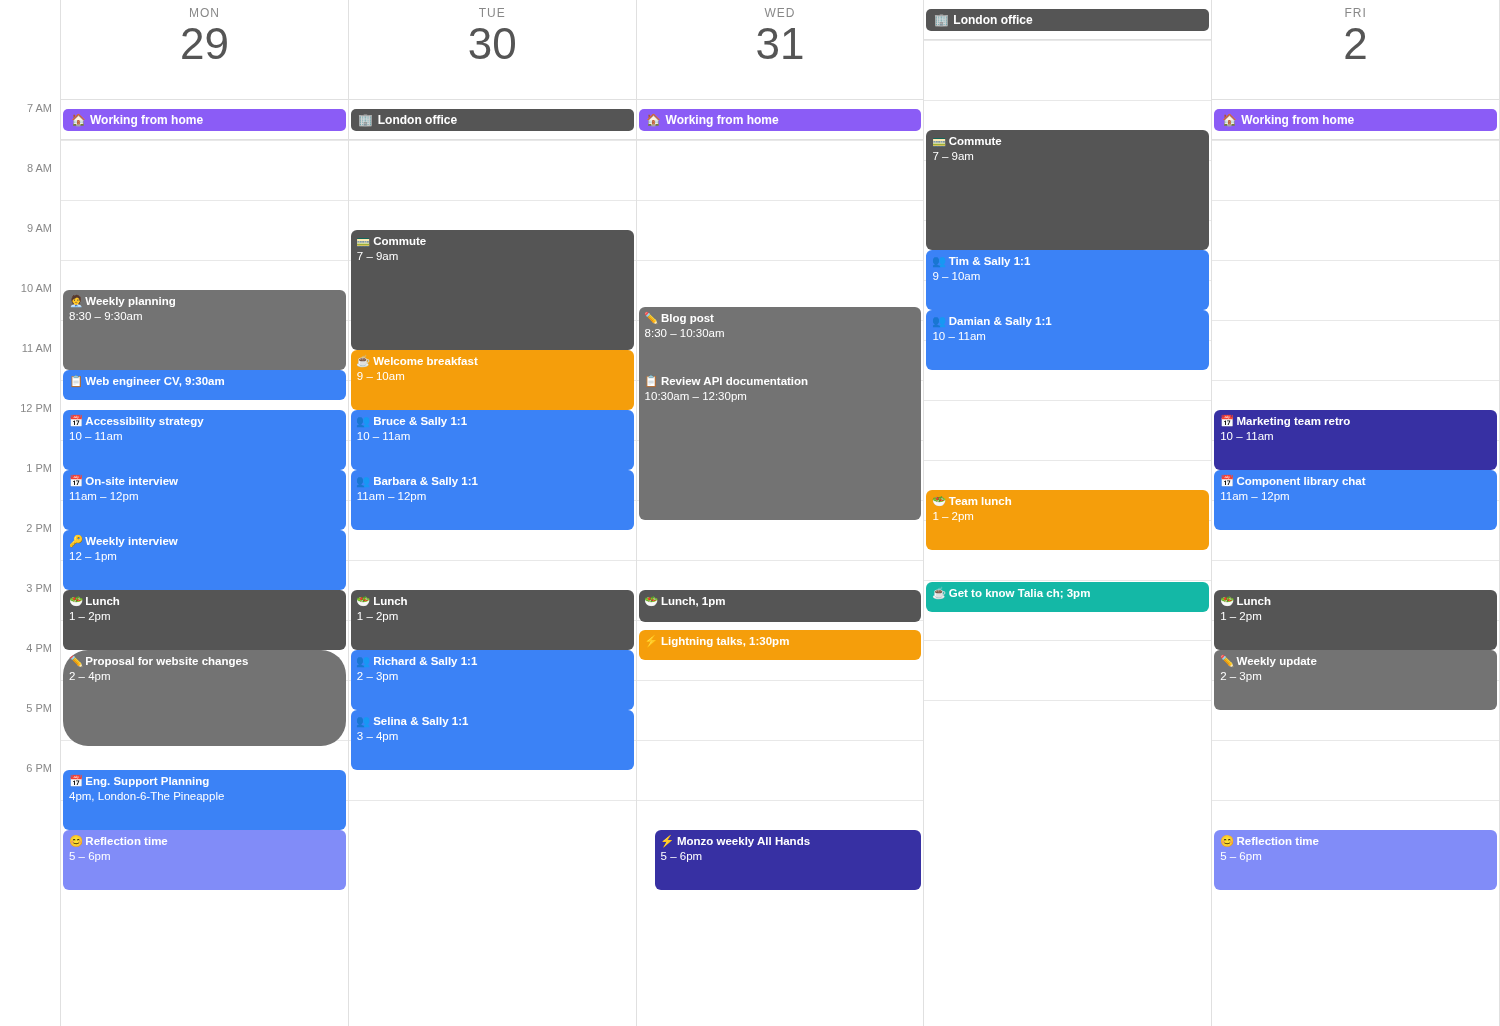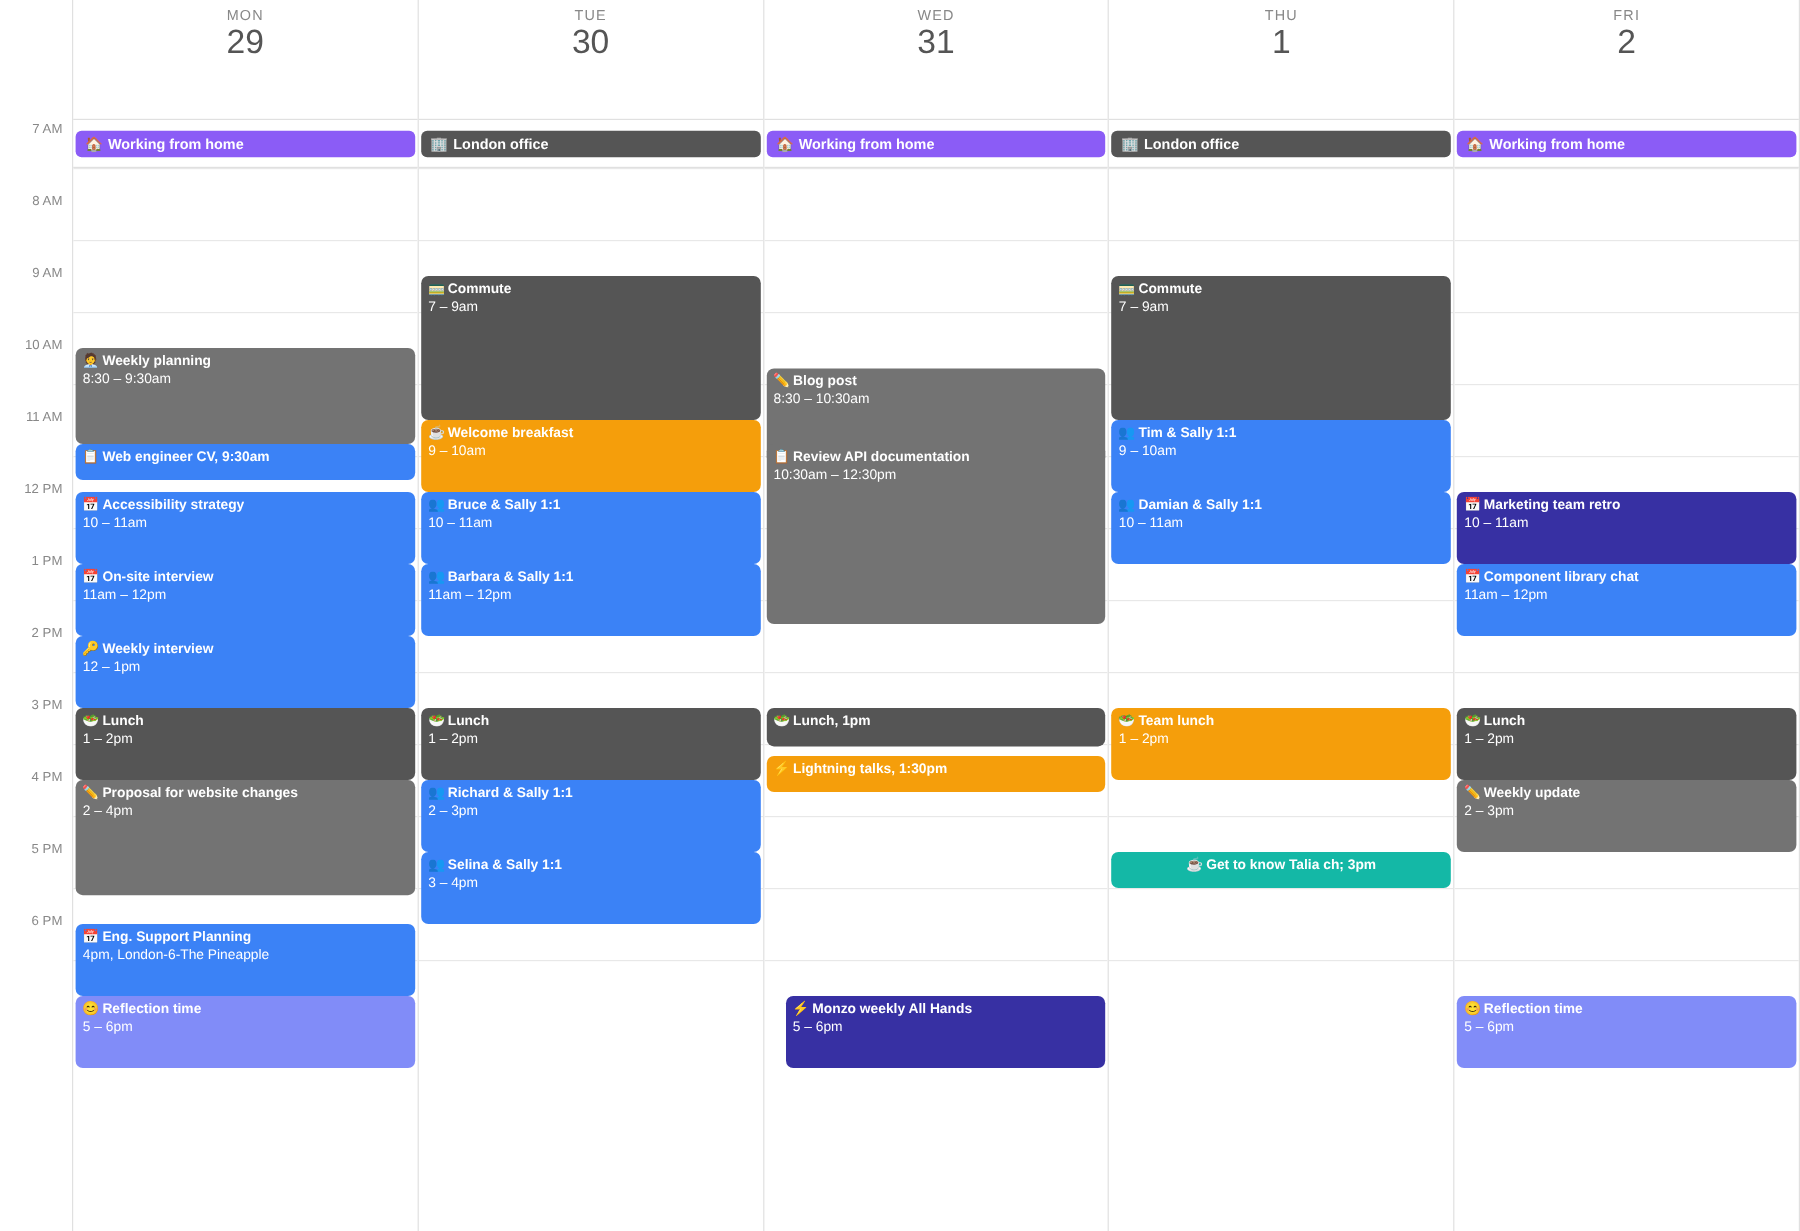--- a/index.html
+++ b/index.html
@@ -51,21 +51,21 @@
       padding-top: 6px;
       border-bottom: 1px solid #e0e0e0;
     }
     .day-name {
       font-size: 12px;
       color: #888;
       text-transform: uppercase;
       letter-spacing: 1px;
     }
     .day-number {
-      font-size: 28px;
+      font-size: 44px;
       color: #555;
       line-height: 1.1;
     }
 
     .day-body {
       flex: 1;
       position: relative;
       overflow: hidden;
     }
 
@@ -182,21 +182,21 @@
           <div class="hour-line" style="top: 480px;"></div>
           <div class="hour-line" style="top: 540px;"></div>
           <div class="hour-line" style="top: 600px;"></div>
           <div class="hour-line" style="top: 660px;"></div>
           <div class="event-block bg-green" style="top: 150px; height: 80px;"><span class="event-icon">🧑‍💼</span><span class="event-title">Weekly planning</span><span class="event-time">8:30 – 9:30am</span></div>
           <div class="event-block bg-blue" style="top: 230px; height: 30px;"><span class="event-icon">📋</span><span class="event-title">Web engineer CV, 9:30am</span></div>
           <div class="event-block bg-blue" style="top: 270px; height: 60px;"><span class="event-icon">📅</span><span class="event-title">Accessibility strategy</span><span class="event-time">10 – 11am</span></div>
           <div class="event-block bg-blue" style="top: 330px; height: 60px;"><span class="event-icon">📅</span><span class="event-title">On-site interview</span><span class="event-time">11am – 12pm</span></div>
           <div class="event-block bg-blue" style="top: 390px; height: 60px;"><span class="event-icon">🔑</span><span class="event-title">Weekly interview</span><span class="event-time">12 – 1pm</span></div>
           <div class="event-block bg-darkgray" style="top: 450px; height: 60px;"><span class="event-icon">🥗</span><span class="event-title">Lunch</span><span class="event-time">1 – 2pm</span></div>
-          <div class="event-block bg-green" style="top: 510px; height: 96px;"><span class="event-icon">✏️</span><span class="event-title">Proposal for website changes</span><span class="event-time">2 – 4pm</span></div>
+          <div class="event-block bg-green" style="top: 510px; height: 96px; border-radius: 25px;"><span class="event-icon">✏️</span><span class="event-title">Proposal for website changes</span><span class="event-time">2 – 4pm</span></div>
           <div class="event-block bg-blue" style="top: 630px; height: 60px;"><span class="event-icon">📅</span><span class="event-title">Eng. Support Planning</span><span class="event-time">4pm, London-6-The Pineapple</span></div>
           <div class="event-block bg-lavender" style="top: 690px; height: 60px;"><span class="event-icon">😊</span><span class="event-title">Reflection time</span><span class="event-time">5 – 6pm</span></div>
         </div>
       </div>
       <div class="day-col">
         <div class="day-header">
     <span class="day-name">TUE</span>
     <span class="day-number">30</span>
   </div>
         <div class="allday-strip">
@@ -252,24 +252,20 @@
           <div class="hour-line" style="top: 600px;"></div>
           <div class="hour-line" style="top: 660px;"></div>
           <div class="event-block bg-green" style="top: 167px; height: 80px;"><span class="event-icon">✏️</span><span class="event-title">Blog post</span><span class="event-time">8:30 – 10:30am</span></div>
           <div class="event-block bg-green" style="top: 230px; height: 150px;"><span class="event-icon">📋</span><span class="event-title">Review API documentation</span><span class="event-time">10:30am – 12:30pm</span></div>
           <div class="event-block bg-darkgray" style="top: 450px; height: 32px;"><span class="event-icon">🥗</span><span class="event-title">Lunch, 1pm</span></div>
           <div class="event-block bg-yellow" style="top: 490px; height: 30px;"><span class="event-icon">⚡</span><span class="event-title">Lightning talks, 1:30pm</span></div>
           <div class="event-block bg-darkblue" style="top: 690px; height: 60px; margin-left: 16px;"><span class="event-icon">⚡</span><span class="event-title">Monzo weekly All Hands</span><span class="event-time">5 – 6pm</span></div>
         </div>
       </div>
       <div class="day-col">
-        <div class="day-header">
-    <span class="day-name">THU</span>
-    <span class="day-number">1</span>
-  </div>
         <div class="allday-strip">
           <div class="allday-badge bg-darkgray">
             <span>🏢</span>
             <span>London office</span>
           </div>
         </div>
         <div class="day-body" style="position: relative;">
           <div class="hour-line" style="top: 0px;"></div>
           <div class="hour-line" style="top: 60px;"></div>
           <div class="hour-line" style="top: 120px;"></div>
@@ -279,21 +275,21 @@
           <div class="hour-line" style="top: 360px;"></div>
           <div class="hour-line" style="top: 420px;"></div>
           <div class="hour-line" style="top: 480px;"></div>
           <div class="hour-line" style="top: 540px;"></div>
           <div class="hour-line" style="top: 600px;"></div>
           <div class="hour-line" style="top: 660px;"></div>
           <div class="event-block bg-darkgray" style="top: 90px; height: 120px;"><span class="event-icon">🚃</span><span class="event-title">Commute</span><span class="event-time">7 – 9am</span></div>
           <div class="event-block bg-blue" style="top: 210px; height: 60px;"><span class="event-icon">👥</span><span class="event-title">Tim &amp; Sally 1:1</span><span class="event-time">9 – 10am</span></div>
           <div class="event-block bg-blue" style="top: 270px; height: 60px;"><span class="event-icon">👥</span><span class="event-title">Damian &amp; Sally 1:1</span><span class="event-time">10 – 11am</span></div>
           <div class="event-block bg-yellow" style="top: 450px; height: 60px;"><span class="event-icon">🥗</span><span class="event-title">Team lunch</span><span class="event-time">1 – 2pm</span></div>
-          <div class="event-block bg-teal" style="top: 570px; height: 30px; text-align: center;"><span class="event-icon">☕</span><span class="event-title">Get to know Talia ch; 3pm</span></div>
+          <div class="event-block bg-teal" style="top: 542px; height: 30px;"><span class="event-icon">☕</span><span class="event-title">Get to know Talia ch; 3pm</span></div>
         </div>
       </div>
       <div class="day-col">
         <div class="day-header">
     <span class="day-name">FRI</span>
     <span class="day-number">2</span>
   </div>
         <div class="allday-strip">
           <div class="allday-badge bg-purple">
             <span>🏠</span>

